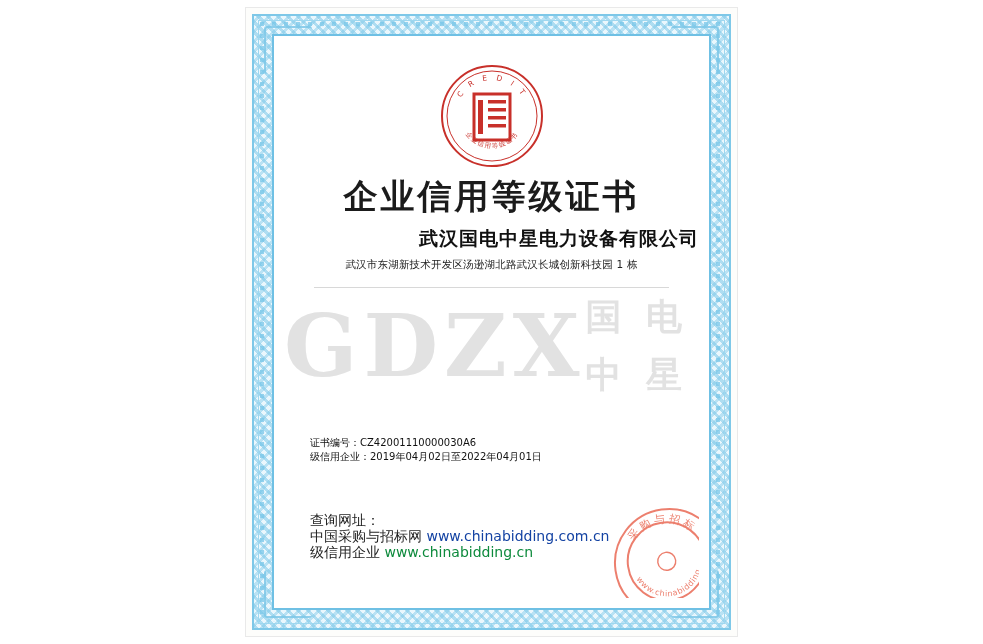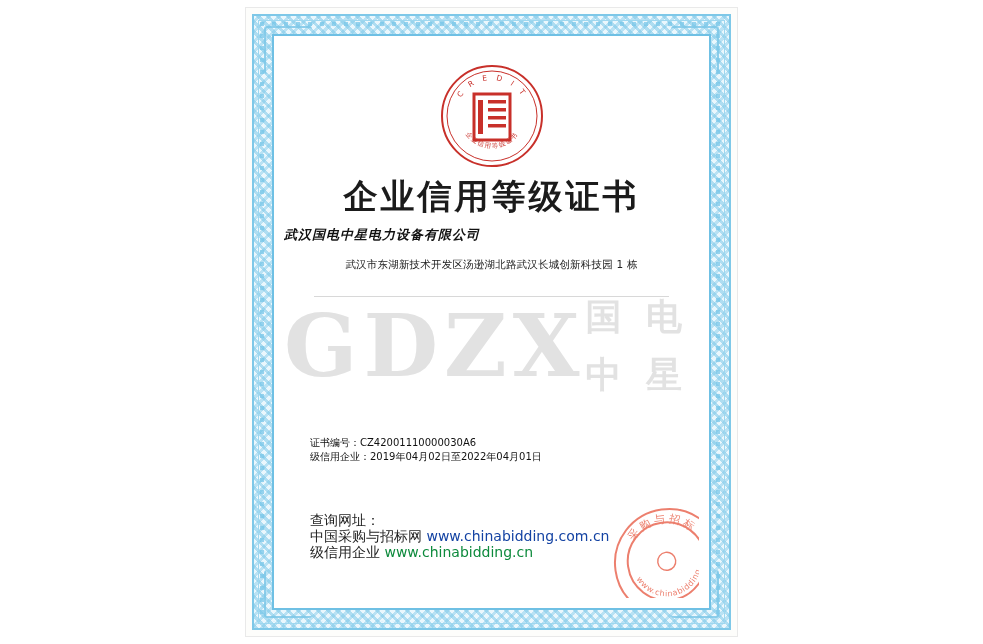--- a/index.html
+++ b/index.html
@@ -84,27 +84,27 @@
   .emblem{position:relative;width:104px;height:104px;}
   .emblem svg{display:block;}
 
   
   .main-title{
     position:absolute;left:0;right:0;top:128px;text-align:center;
     font-size:34px;font-weight:bold;letter-spacing:3px;color:#1b1b1b;
     font-family:"DejaVu Sans","Liberation Sans",sans-serif;
   }
   .company{
-    position:absolute;left:0;right:0;top:180px;text-align:left;
-    font-size:13px;font-weight:bold;color:#111;letter-spacing:1px;font-style:italic;
+    position:absolute;left:0;right:0;top:180px;text-align:right;
+    font-size:19px;font-weight:bold;color:#111;letter-spacing:1px;
   }
   .address{
     position:absolute;left:30px;right:30px;top:212px;text-align:center;
     font-size:10.5px;color:#222;letter-spacing:.2px;
-    padding-bottom:24px;border-bottom:1px solid #d8d8d8;
+    padding-bottom:15px;border-bottom:1px solid #d8d8d8;
   }
   .body-text{
     position:absolute;left:46px;right:46px;top:242px;
     font-size:11.5px;line-height:21px;color:#1a1a1a;text-align:justify;
     text-indent:24px;
   }
   .grade{
     position:absolute;left:0;right:0;top:310px;text-align:center;
     color:#e8291d;font-weight:bold;
     text-shadow:0 1px 0 rgba(0,0,0,.08);

